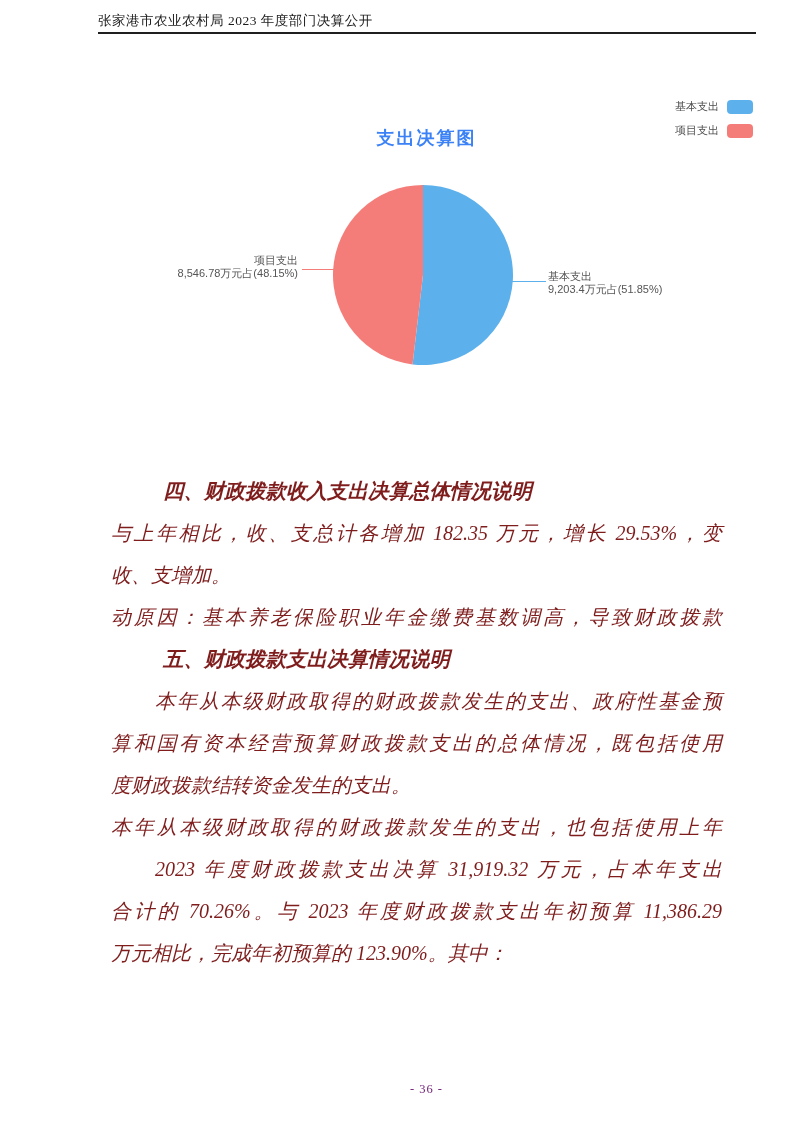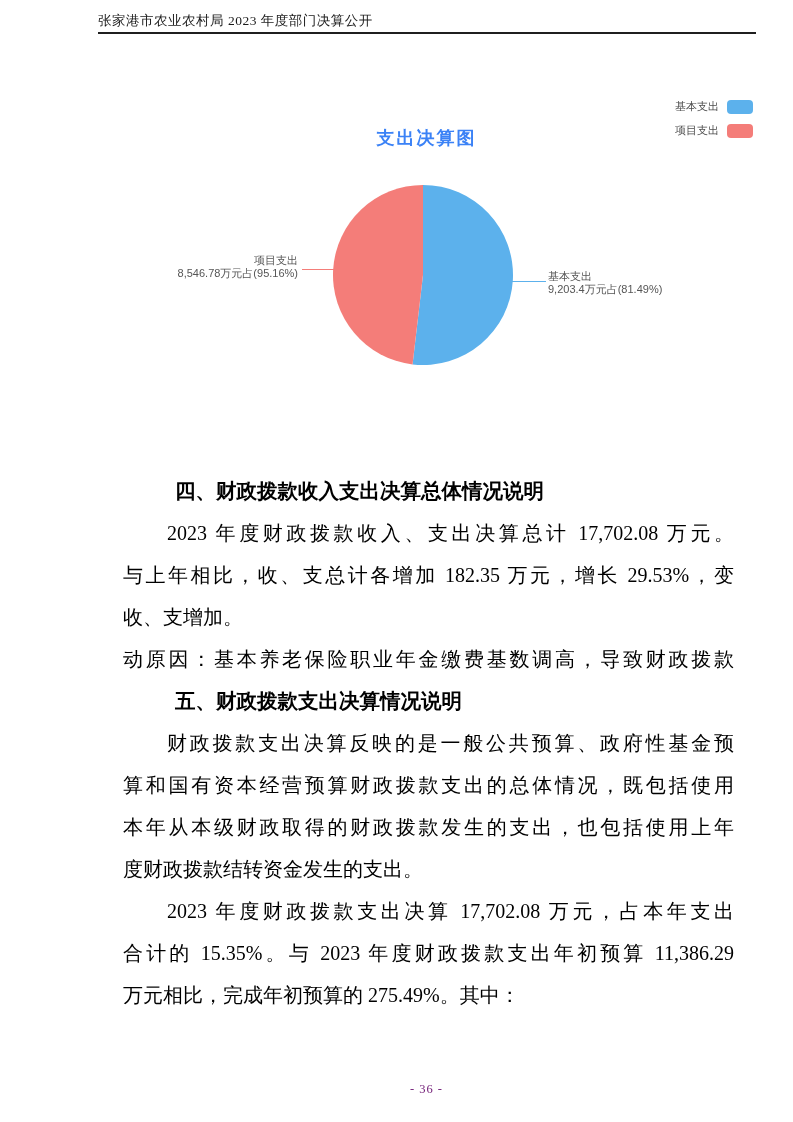--- a/index.html
+++ b/index.html
@@ -29,22 +29,22 @@
   .legend-row { display:flex; align-items:center; justify-content:flex-end; margin-bottom:9px; }
   .legend-label { font-size:11px; color:#4d4d4d; margin-right:8px; }
   .legend-swatch { width:26px; height:14px; border-radius:4px; }
   .pie-svg { position:absolute; top:0; left:0; }
   .pie-label { position:absolute; font-size:11px; line-height:13px; color:#555; }
   .pie-label.left { right:525px; text-align:right; }
   .pie-label.right { left:518px; text-align:left; }
   .leader { position:absolute; height:1px; }
   
   .body-text {
-    position:absolute; top:470px; left:93px; width:611px;
-    font-size:20px; line-height:42px; color:#000000;
+    position:absolute; top:470px; left:81px; width:611px;
+    font-size:20px; line-height:42px; color:#7f1d1d;font-style:italic;
   }
   .heading { font-weight:bold; text-indent:52px; font-size:20.5px; }
   .line { text-align:justify; text-align-last:justify; }
   .line.first { text-indent:44px; }
   .line.last { text-align-last:left; }
   
   .doc-footer {
     position:absolute; top:1082px; left:0; width:793px; text-align:center;
     font-size:12.5px; color:#701a75; letter-spacing:1px;
   }
@@ -72,47 +72,46 @@
     </div>
 
     <svg class="pie-svg" width="793" height="330">
       <path d="M393,195 L393,105 A90,90 0 1 1 382.5620389671935,284.39266731381053 Z" fill="#5cb1ec"></path>
       <path d="M393,195 L382.5620389671935,284.39266731381053 A90,90 0 0 1 393,105 Z" fill="#f47d79"></path>
     </svg>
 
     <div class="leader" style="left: 272px; top: 189px; width: 33px; background: rgb(244, 125, 121);"></div>
     <div class="pie-label left" style="top:174px;">
       <div>项目支出</div>
-      <div>8,546.78万元占(95.16%)</div>
+      <div>8,546.78万元占(48.15%)</div>
     </div>
 
     <div class="leader" style="left: 482px; top: 201px; width: 34px; background: rgb(92, 177, 236);"></div>
     <div class="pie-label right" style="top:190px;">
       <div>基本支出</div>
-      <div>9,203.4万元占(81.49%)</div>
+      <div>9,203.4万元占(51.85%)</div>
     </div>
   </div>
 
   <div class="body-text">
     <div class="heading">四、财政拨款收入支出决算总体情况说明</div>
     <div>
-      <div class="line first">2023 年度财政拨款收入、支出决算总计 17,702.08 万元。</div>
       <div class="line">与上年相比，收、支总计各增加 182.35 万元，增长 29.53%，变</div>
       <div class="line last">收、支增加。</div>
       <div class="line">动原因：基本养老保险职业年金缴费基数调高，导致财政拨款</div>
     </div>
     <div class="heading">五、财政拨款支出决算情况说明</div>
     <div>
-      <div class="line first">财政拨款支出决算反映的是一般公共预算、政府性基金预</div>
+      <div class="line first">本年从本级财政取得的财政拨款发生的支出、政府性基金预</div>
       <div class="line">算和国有资本经营预算财政拨款支出的总体情况，既包括使用</div>
+      <div class="line last">度财政拨款结转资金发生的支出。</div>
       <div class="line">本年从本级财政取得的财政拨款发生的支出，也包括使用上年</div>
-      <div class="line last">度财政拨款结转资金发生的支出。</div>
     </div>
     <div>
-      <div class="line first">2023 年度财政拨款支出决算 17,702.08 万元，占本年支出</div>
-      <div class="line">合计的 15.35%。与 2023 年度财政拨款支出年初预算 11,386.29</div>
-      <div class="line last">万元相比，完成年初预算的 275.49%。其中：</div>
+      <div class="line first">2023 年度财政拨款支出决算 31,919.32 万元，占本年支出</div>
+      <div class="line">合计的 70.26%。与 2023 年度财政拨款支出年初预算 11,386.29</div>
+      <div class="line last">万元相比，完成年初预算的 123.90%。其中：</div>
     </div>
   </div>
 
   <div class="doc-footer">- 36 -</div>
 
 </div>
 
 </body></html>

